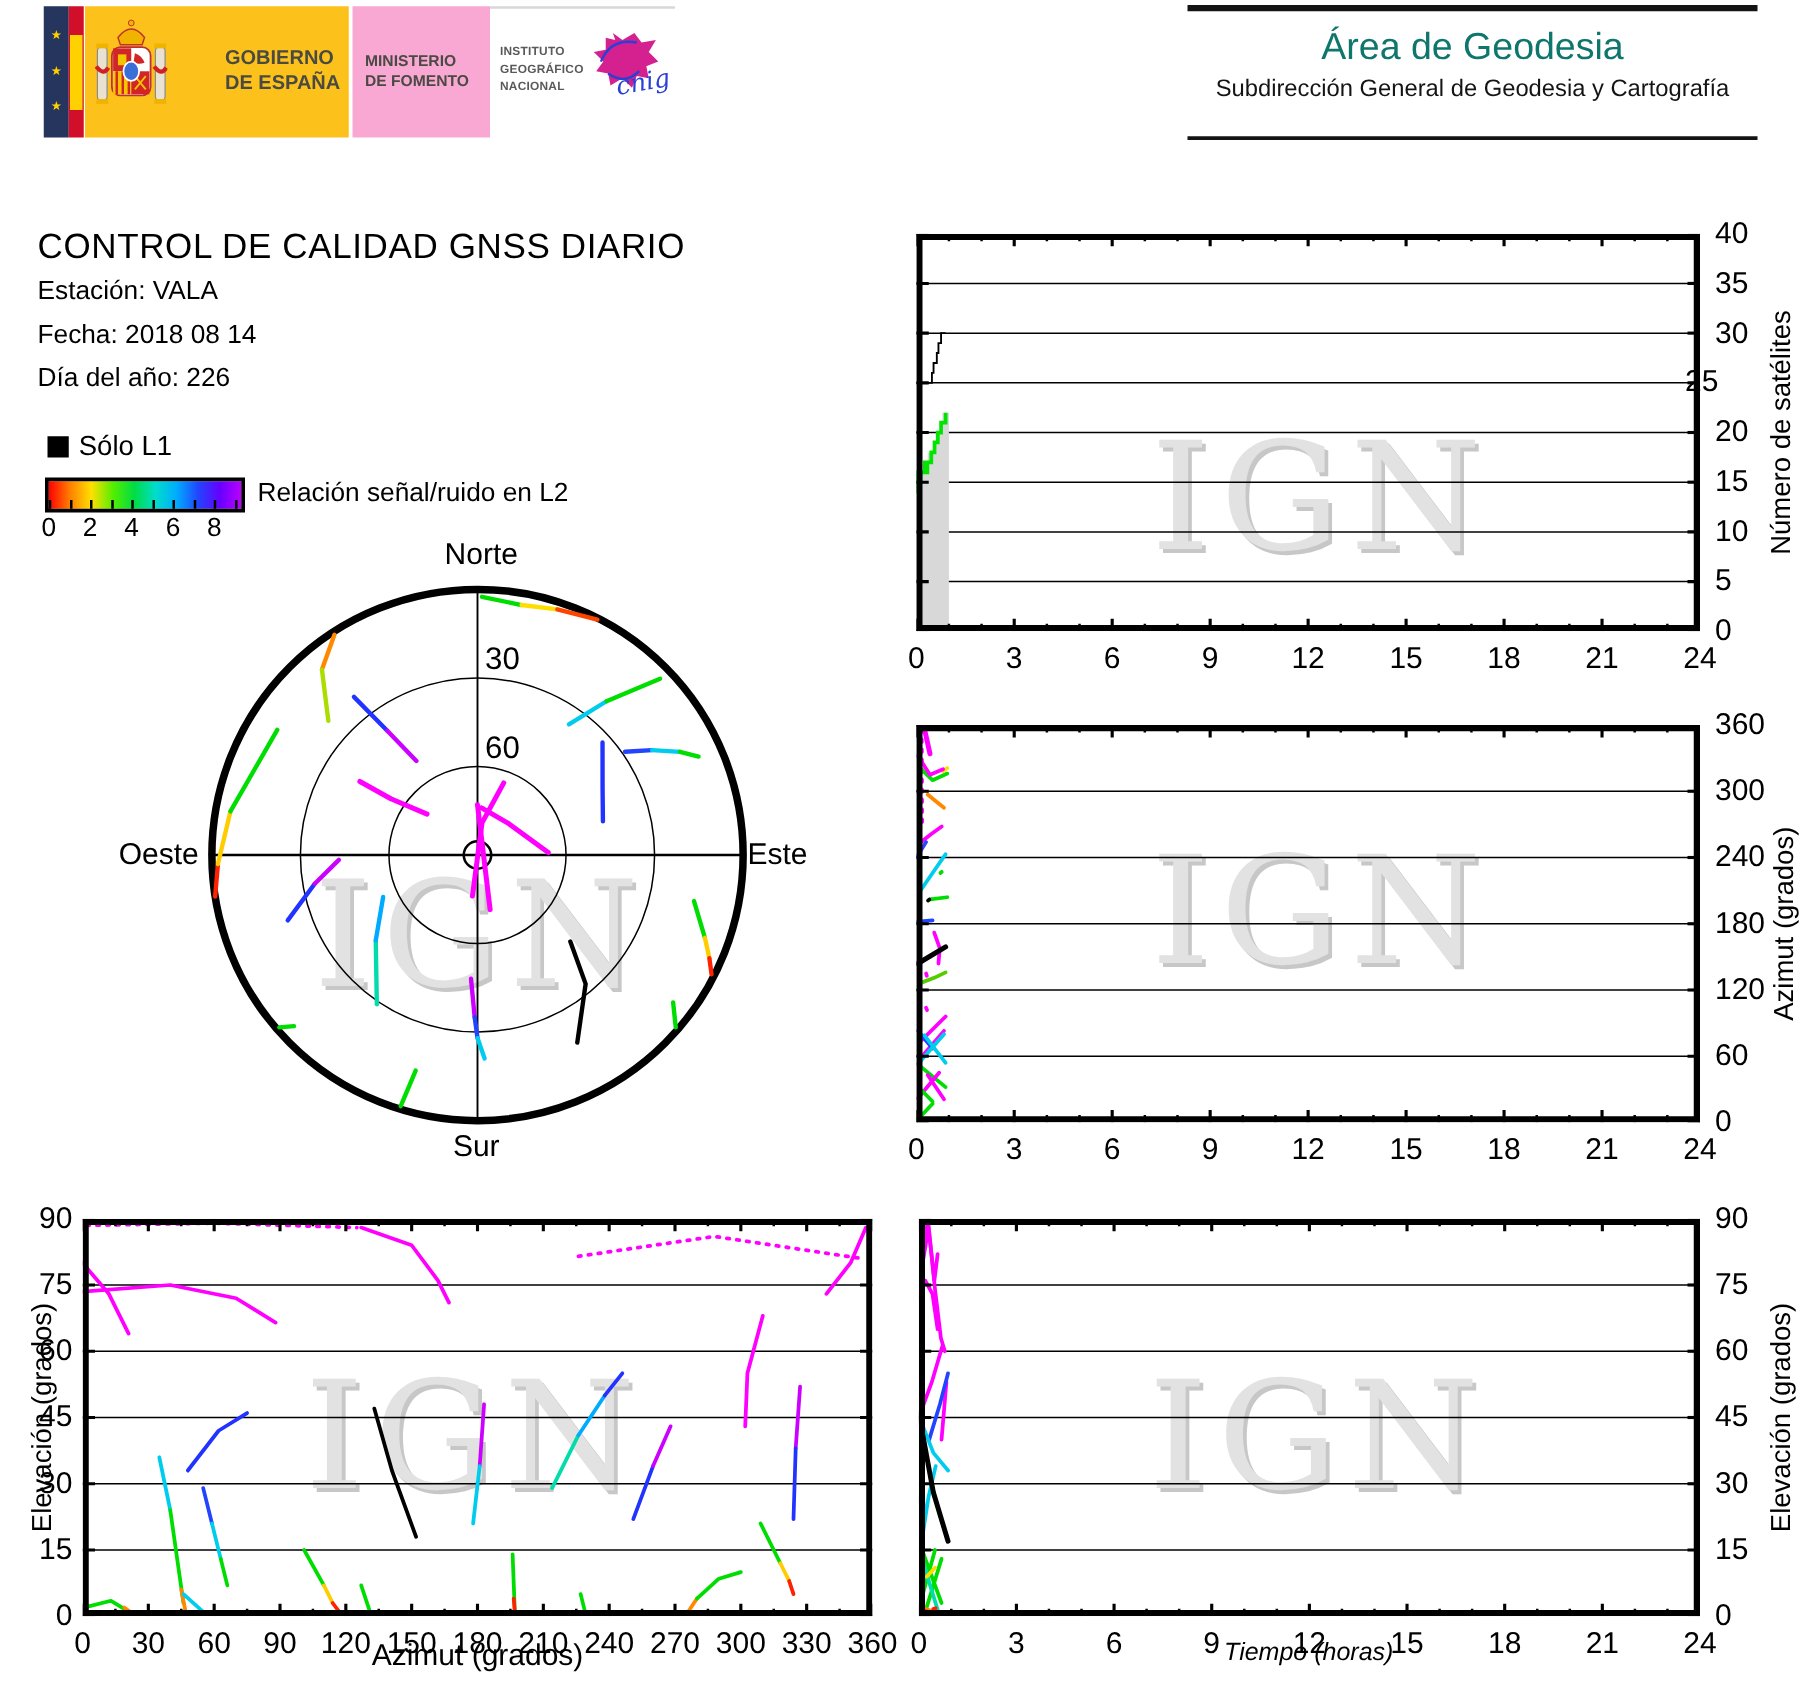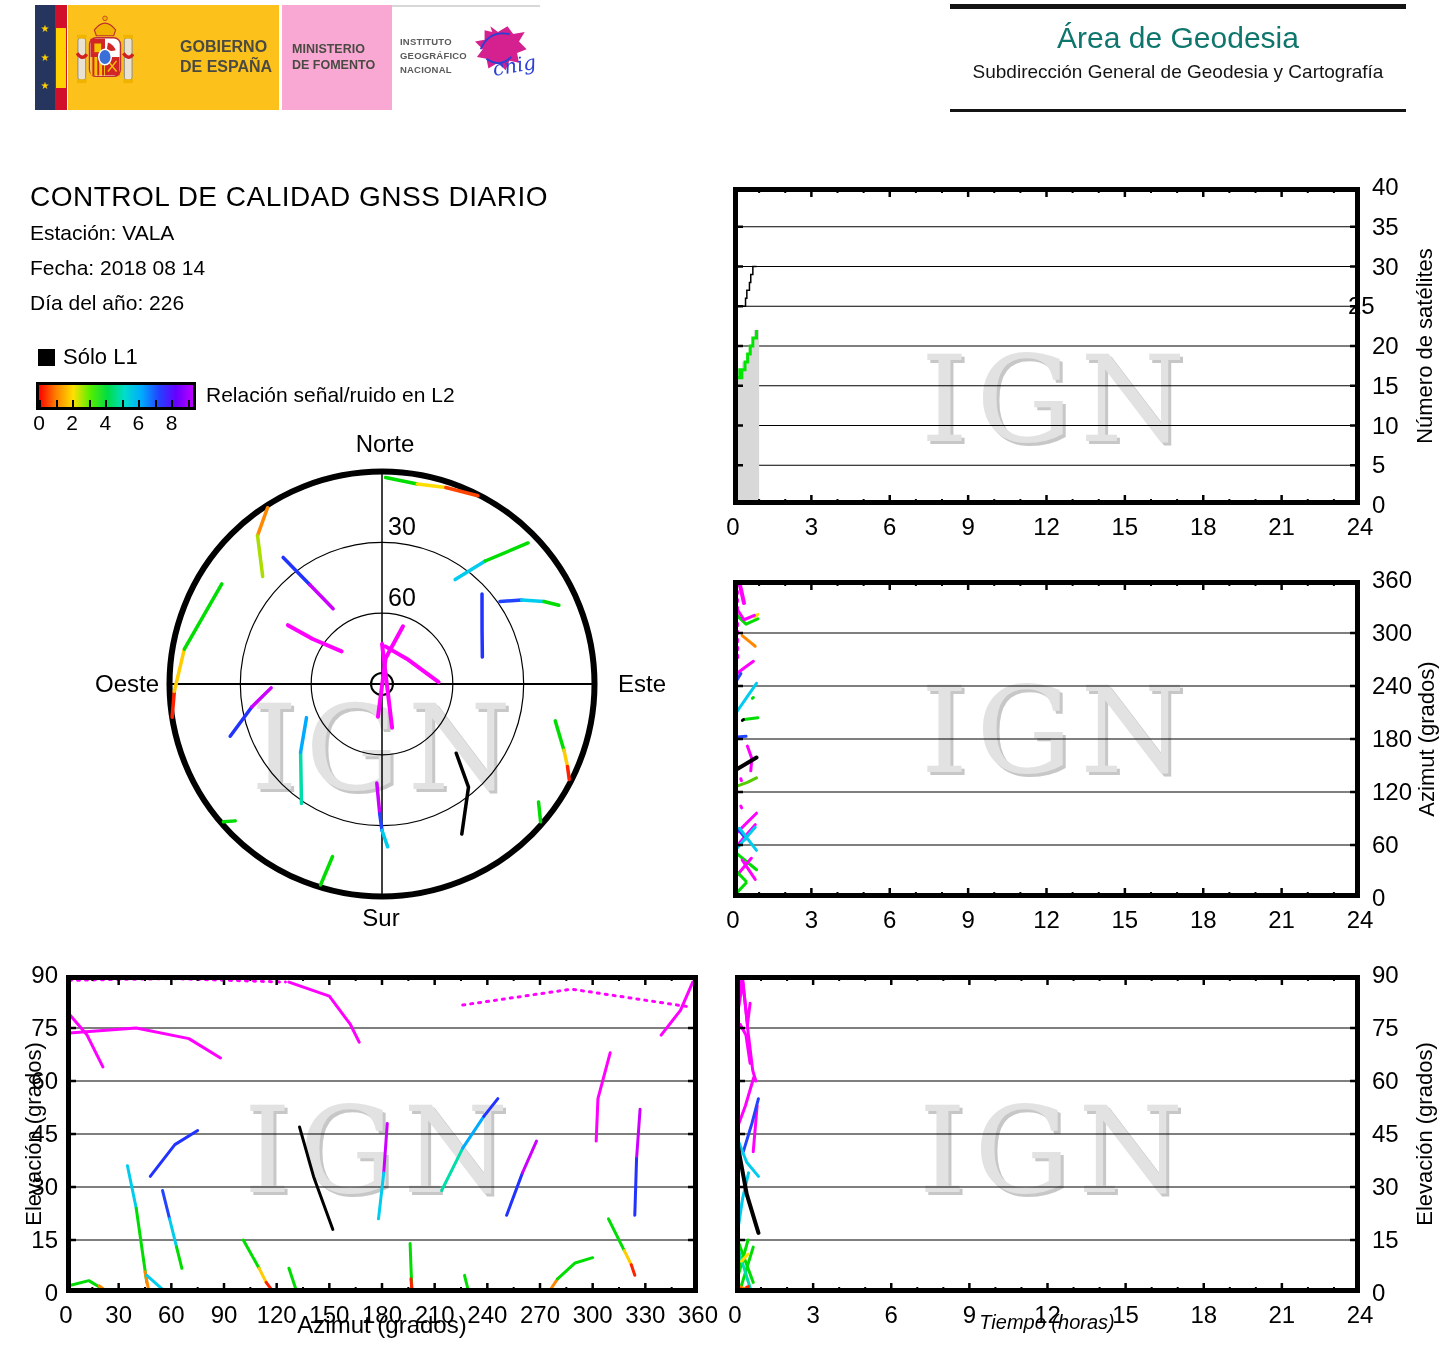--- a/index.html
+++ b/index.html
@@ -34,21 +34,21 @@
   .solo .sw{display:inline-block;width:17px;height:17px;background:#000;margin-right:8px;vertical-align:-2px;}
   .cbar-block{position:absolute;left:36px;top:382px;width:420px;height:60px;}
   .cbar{position:absolute;left:0;top:0;width:154px;height:22px;border:3px solid #000;}
   .cbar-caption{position:absolute;left:170px;top:1px;font-size:21px;white-space:nowrap;}
   .cbar-lab{position:absolute;top:29px;font-size:21px;transform:translateX(-50%);}
   .cbar-tick{position:absolute;bottom:0;width:2px;height:7px;background:#000;}
   
   .polar-wrap{position:absolute;left:90px;top:428px;width:580px;height:540px;}
   .compass{position:absolute;font-size:24px;transform:translate(-50%,-50%);white-space:nowrap;}
   .c-n{left:295px;top:455px;} .c-s{left:291px;top:489px;}
-  .c-e{left:532px;top:256px;margin-left:20px;} .c-w{left:37px;top:256px;}
+  .c-e{left:532px;top:256px;} .c-w{left:37px;top:256px;}
   .c-n{top:16px;} .c-s{top:490px;}
   
   .chart-wrap{position:absolute;}
   .cw-sat{left:733px;top:187px;width:712px;height:360px;}
   .cw-az{left:733px;top:580px;width:712px;height:360px;}
   .cw-elaz{left:20px;top:975px;width:706px;height:373px;}
   .cw-elt{left:735px;top:975px;width:710px;height:373px;}
   .plot{position:absolute;background:transparent;overflow:hidden;}
   .cw-sat .plot,.cw-az .plot{left:0;top:0;width:627px;height:318px;}
   .cw-elaz .plot{left:46px;top:0;width:632px;height:318px;}

